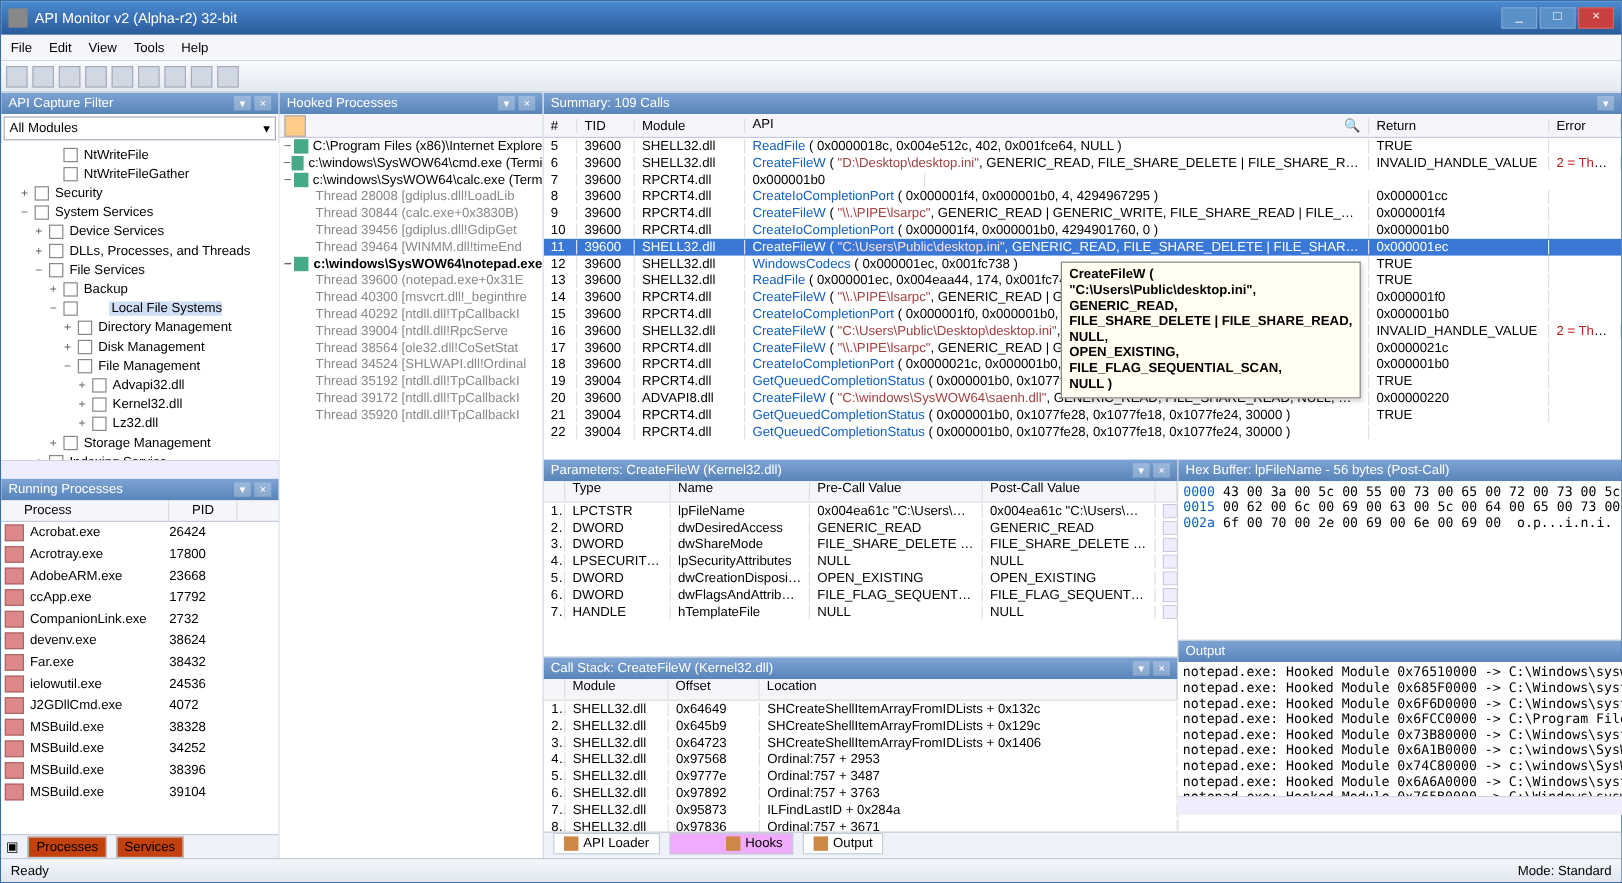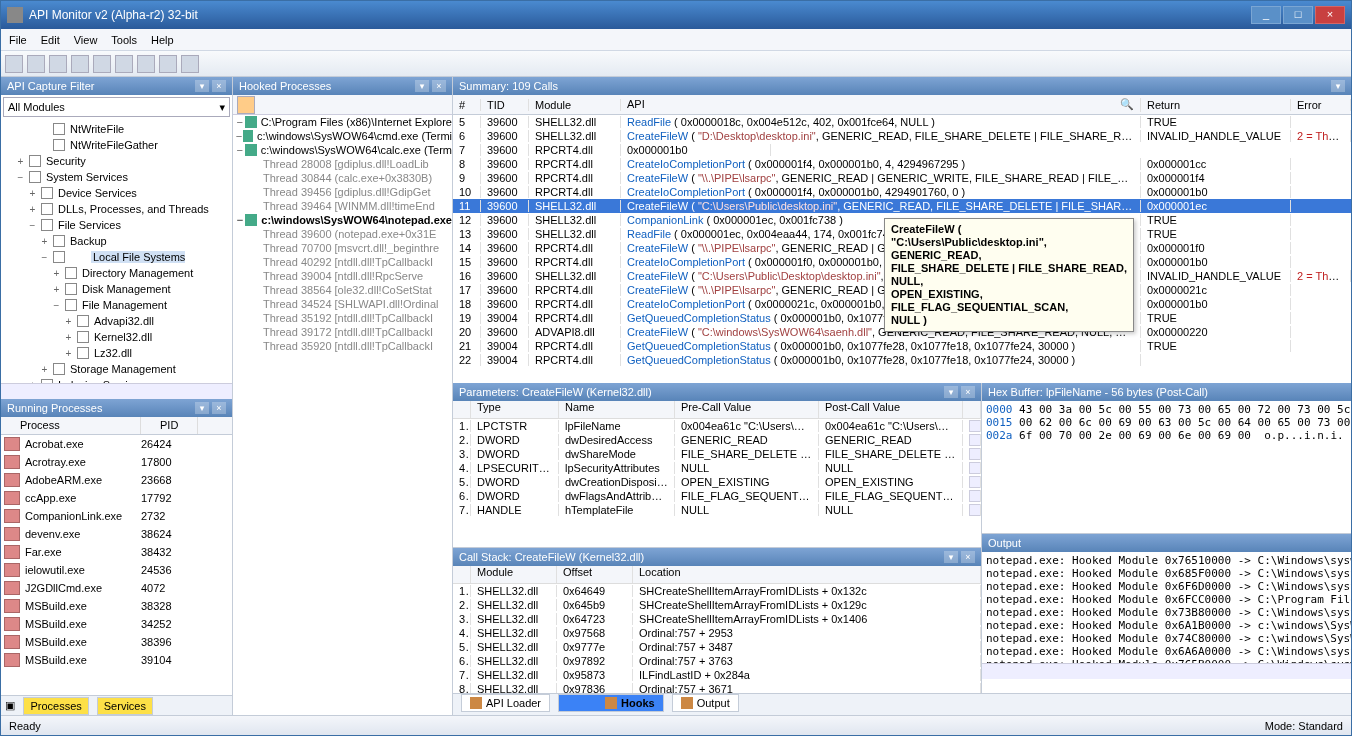--- a/index.html
+++ b/index.html
@@ -32,21 +32,21 @@
 .ind4 { padding-left: 48px; } .ind5 { padding-left: 60px; }
 .scroll-h { height: 16px; background: #eef; border-top: 1px solid #ccd; }
 .proc-hdr { height: 18px; background: #f4f6fa; border-bottom: 1px solid #c4ccd8; display: flex; }
 .proc-hdr-cell { padding: 2px 19px; border-right: 1px solid #ddd; font-size: 11px; }
 .proc-list { flex: 1; overflow: auto; background: #fff; }
 .proc-row { display: flex; height: 18px; align-items: center; }
 .proc-icon { width: 16px; height: 14px; margin: 0 3px; background: #d88; border: 1px solid #a66; }
 .proc-name { width: 118px; padding-left: 2px; }
 .proc-pid { text-align: left; }
 .tabs-bot { height: 20px; background: #eef2f8; border-top: 1px solid #c4ccd8; display: flex; align-items: center; padding: 0 4px; gap: 8px; }
-.tab { padding: 2px 6px; border: 1px solid #c4ccd8; background: #fde047; font-size: 11px; }
+.tab { padding: 2px 6px; border: 1px solid #c4ccd8; background: #c2410c; font-size: 11px; }
 .hooked-toolbar { height: 20px; background: #f4f6fa; border-bottom: 1px solid #ccd; display: flex; align-items: center; padding: 0 4px; }
 .hooked-tree { flex: 1; overflow: auto; background: #fff; font-size: 11px; }
 .hooked-node { height: 14px; display: flex; align-items: center; white-space: nowrap; padding-left: 2px; }
 .hooked-node.bold { font-weight: bold; color: #000; }
 .hooked-node.thread { color: #888; padding-left: 30px; }
 .hooked-icon { width: 14px; height: 12px; background: #4a8; margin-right: 4px; }
 .summary { flex: 1; display: flex; flex-direction: column; overflow: hidden; }
 .sum-hdr-row { height: 20px; background: #f4f6fa; border-bottom: 1px solid #c4ccd8; display: flex; align-items: center; font-weight: normal; }
 .sum-col { padding: 0 6px; border-right: 1px solid #e0e0e0; overflow: hidden; white-space: nowrap; text-overflow: ellipsis; }
 .c-idx { width: 28px; } .c-tid { width: 48px; } .c-mod { width: 92px; }
@@ -77,21 +77,21 @@
 .cs-body { flex: 1; overflow: auto; background: #fff; }
 .cs-row { display: flex; height: 14px; align-items: center; }
 .hex-pane { height: 150px; display: flex; flex-direction: column; }
 .hex-body { flex: 1; overflow: auto; background: #fff; font-family: Consolas, monospace; font-size: 11px; padding: 2px 4px; white-space: pre; }
 .hex-addr { color: #1060c0; }
 .output-pane { height: 146px; display: flex; flex-direction: column; border-top: 1px solid #c4ccd8; }
 .out-body { flex: 1; overflow: auto; background: #fff; font-family: Consolas, monospace; font-size: 11px; padding: 2px 4px; white-space: pre; }
 .out-scroll-h { height: 16px; background: #eef; border-top: 1px solid #ccd; }
 .right-tabs { height: 22px; background: #eef2f8; border-top: 1px solid #c4ccd8; display: flex; align-items: flex-start; padding: 0 8px; gap: 8px; }
 .rt-tab { padding: 2px 8px; border: 1px solid #c4ccd8; background: #fff; display: flex; align-items: center; gap: 4px; }
-.rt-tab.active { background: #3b82f6; font-weight: bold; padding-left: 46px; }
+.rt-tab.active { background: #f0abfc; font-weight: normal; padding-left: 46px; }
 .rt-icon { width: 12px; height: 12px; background: #c84; }
 .statusbar { height: 20px; background: linear-gradient(#f4f6fa, #e0e6f0); border-top: 1px solid #c4ccd8; display: flex; align-items: center; padding: 0 8px; justify-content: space-between; font-size: 11px; }
 .search-icon { width: 14px; height: 14px; }
 .search-icon::before { content: "🔍"; font-size: 11px; }
 </style>
 </head>
 <body>
 
 <div class="window">
   <div class="titlebar">
@@ -350,21 +350,21 @@
           </div>
           <div class="hooked-node bold">
             <span style="width:11px;text-align:center;color:#666">−</span>
             <span class="hooked-icon"></span>
             <span>c:\windows\SysWOW64\notepad.exe</span>
           </div>
           <div class="hooked-node thread">
             <span>Thread 39600 (notepad.exe+0x31E</span>
           </div>
           <div class="hooked-node thread">
-            <span>Thread 70700 [msvcrt.dll!_beginthre</span>
+            <span>Thread 40300 [msvcrt.dll!_beginthre</span>
           </div>
           <div class="hooked-node thread">
             <span>Thread 40292 [ntdll.dll!TpCallbackI</span>
           </div>
           <div class="hooked-node thread">
             <span>Thread 39004 [ntdll.dll!RpcServe</span>
           </div>
           <div class="hooked-node thread">
             <span>Thread 38564 [ole32.dll!CoSetStat</span>
           </div>
@@ -455,21 +455,21 @@
               <div class="sum-col c-tid">39600</div>
               <div class="sum-col c-mod">SHELL32.dll</div>
               <div class="sum-col c-api"><span class="api-link">CreateFileW</span><span class="api-args"> ( </span><span class="str">"C:\Users\Public\desktop.ini"</span><span class="api-args">, GENERIC_READ, FILE_SHARE_DELETE | FILE_SHARE_READ, NULL, O</span></div>
               <div class="sum-col c-ret">0x000001ec</div>
               <div class="sum-col c-err"><span class="err-txt"></span></div>
             </div>
             <div class="sum-row">
               <div class="sum-col c-idx">12</div>
               <div class="sum-col c-tid">39600</div>
               <div class="sum-col c-mod">SHELL32.dll</div>
-              <div class="sum-col c-api"><span class="api-link">CompanionLink</span><span class="api-args"> ( 0x000001ec, 0x001fc738 )</span></div>
+              <div class="sum-col c-api"><span class="api-link">WindowsCodecs</span><span class="api-args"> ( 0x000001ec, 0x001fc738 )</span></div>
               <div class="sum-col c-ret">TRUE</div>
               <div class="sum-col c-err"><span class="err-txt"></span></div>
             </div>
             <div class="sum-row">
               <div class="sum-col c-idx">13</div>
               <div class="sum-col c-tid">39600</div>
               <div class="sum-col c-mod">SHELL32.dll</div>
               <div class="sum-col c-api"><span class="api-link">ReadFile</span><span class="api-args"> ( 0x000001ec, 0x004eaa44, 174, 0x001fc740, NUL</span></div>
               <div class="sum-col c-ret">TRUE</div>
               <div class="sum-col c-err"><span class="err-txt"></span></div>

